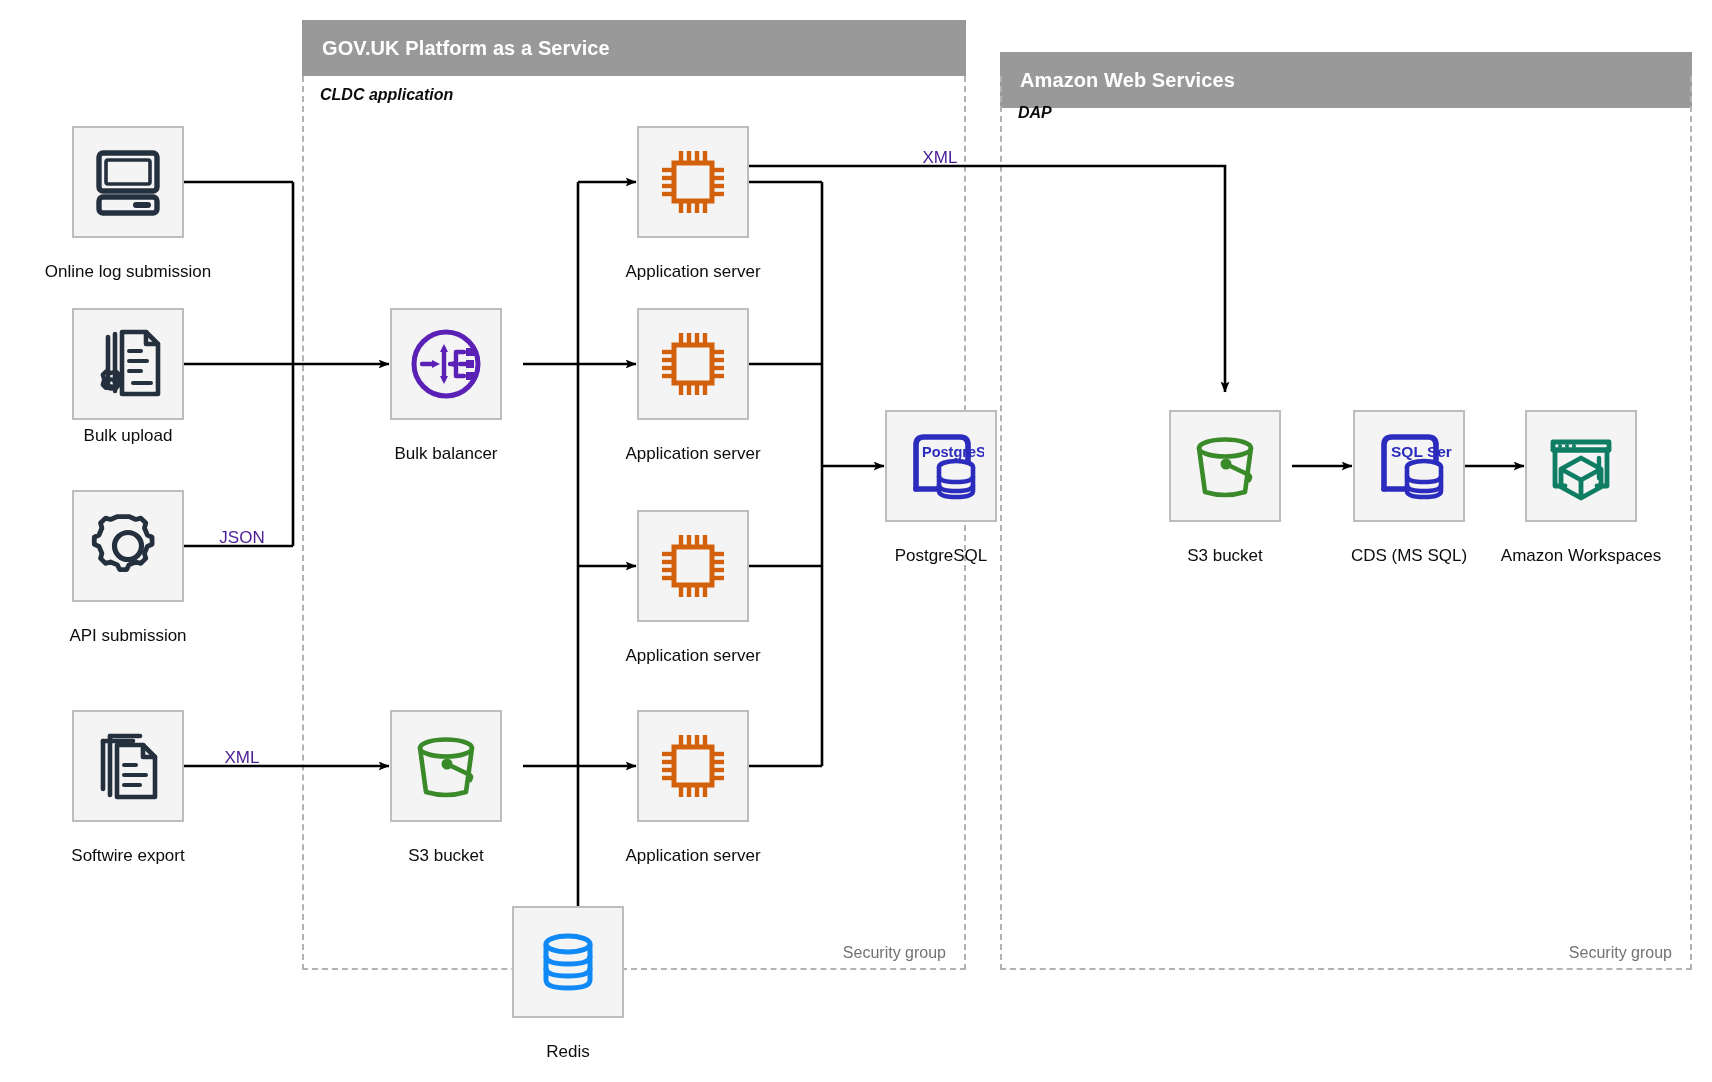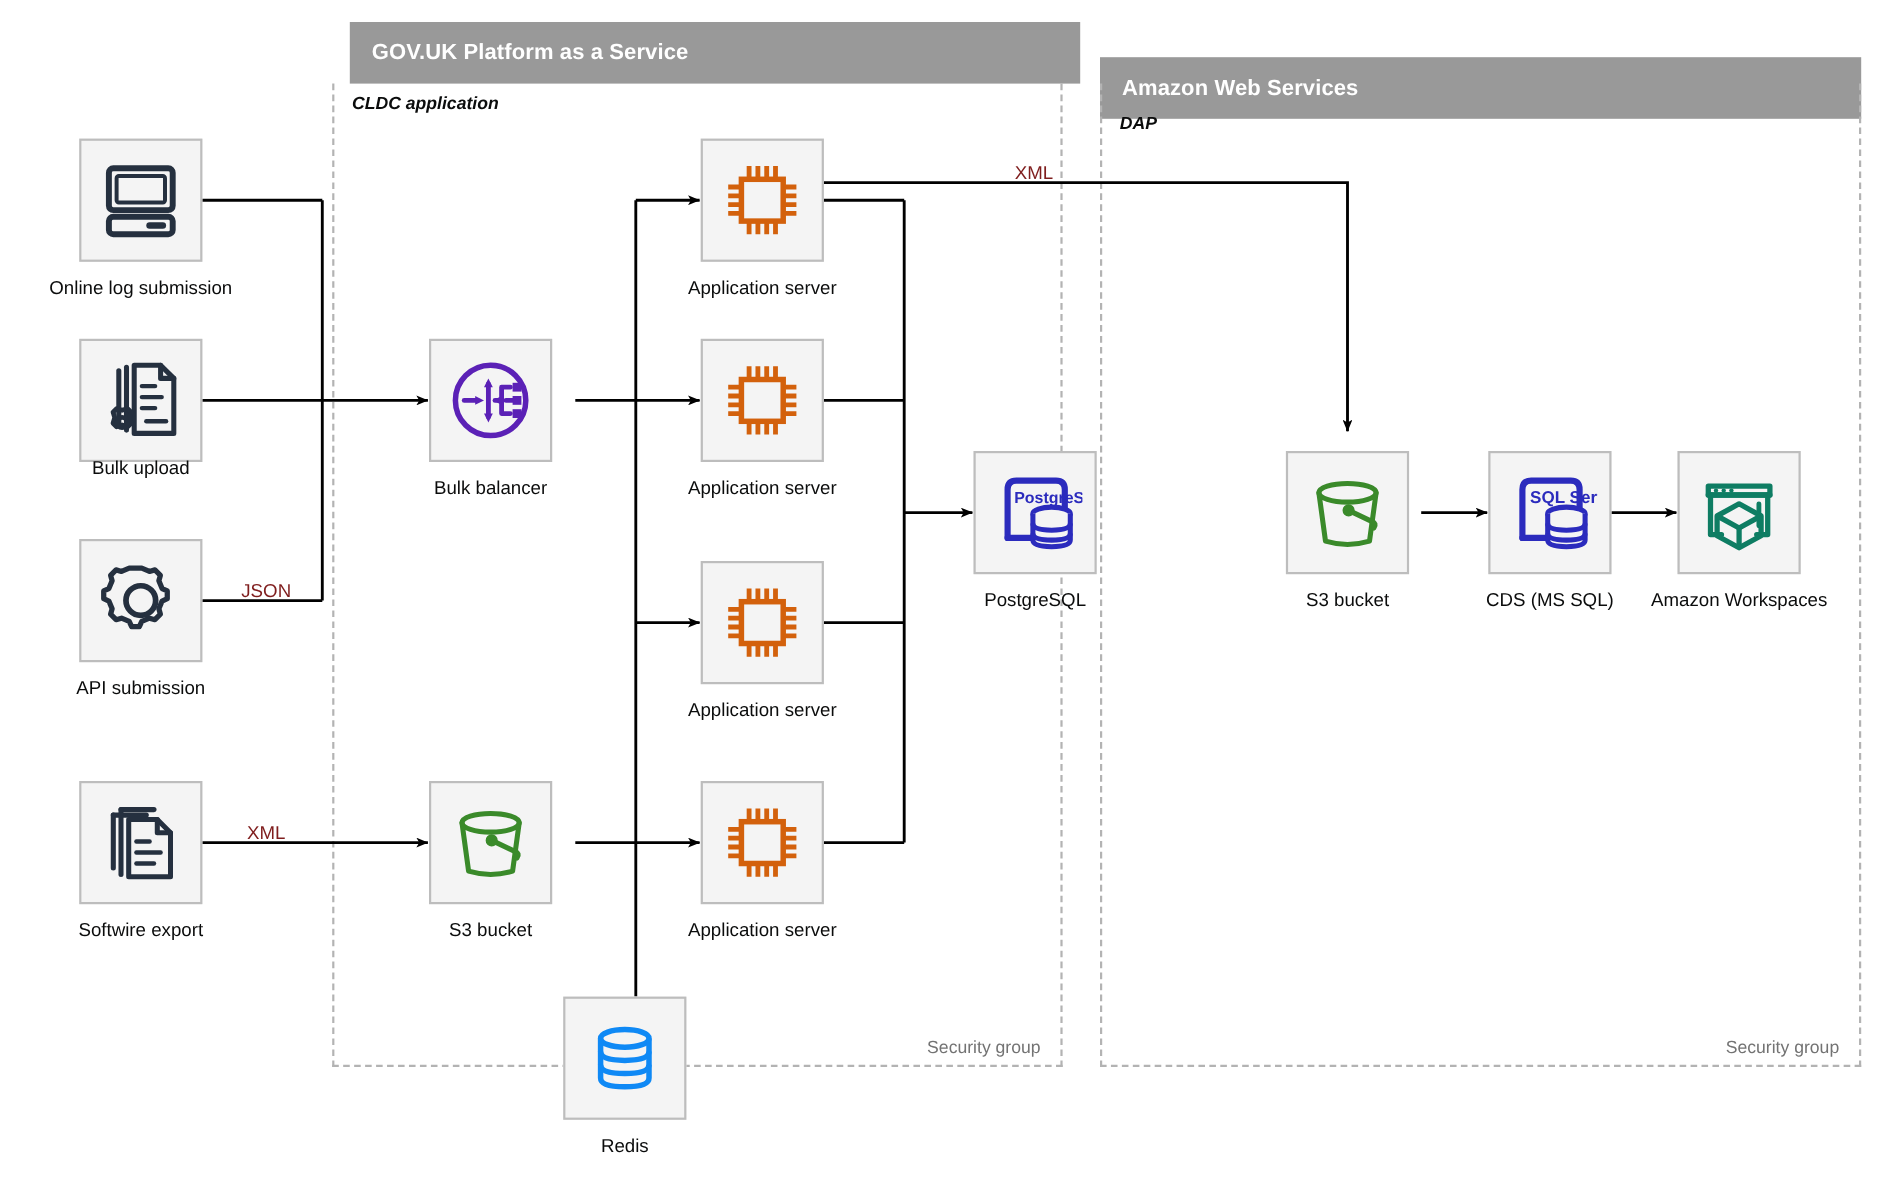--- a/index.html
+++ b/index.html
@@ -62,44 +62,45 @@
     justify-content: center;
   }
   .node svg { display: block; }
   .node-label {
     position: absolute;
     font-size: 17px;
     color: #0b0c0c;
     text-align: right;
     white-space: nowrap;
     transform: translateX(-50%);
+    margin-top: 10px;
   }
 
   
   #wires {
     position: absolute;
     top: 0; left: 0;
     width: 1712px;
     height: 1082px;
     pointer-events: none;
   }
   .edge-label {
     position: absolute;
     font-size: 17px;
-    color: #7f1d1d;
+    color: #4c1d95;
     white-space: nowrap;
     transform: translateX(-50%);
   }
 </style>
 </head>
 <body>
 
 <div id="canvas">
 
-  <div class="zone-header" style="left:318px; top:20px; width:664px; height:56px;">
+  <div class="zone-header" style="left:302px; top:20px; width:664px; height:56px;">
     <span>GOV.UK Platform as a Service</span>
   </div>
   <div class="zone-dashed" style="left:302px; top:76px; width:664px; height:894px;"></div>
   <div class="zone-sublabel" style="left:320px; top:86px;">CLDC application</div>
   <div class="security-group-label" style="left:766px; top:944px; width:180px;">Security group</div>
 
   <div class="zone-header" style="left:1000px; top:20px; width:692px; height:56px;margin-top:32px;">
     <span>Amazon Web Services</span>
   </div>
   <div class="zone-dashed" style="left:1000px; top:76px; width:692px; height:894px;"></div>

